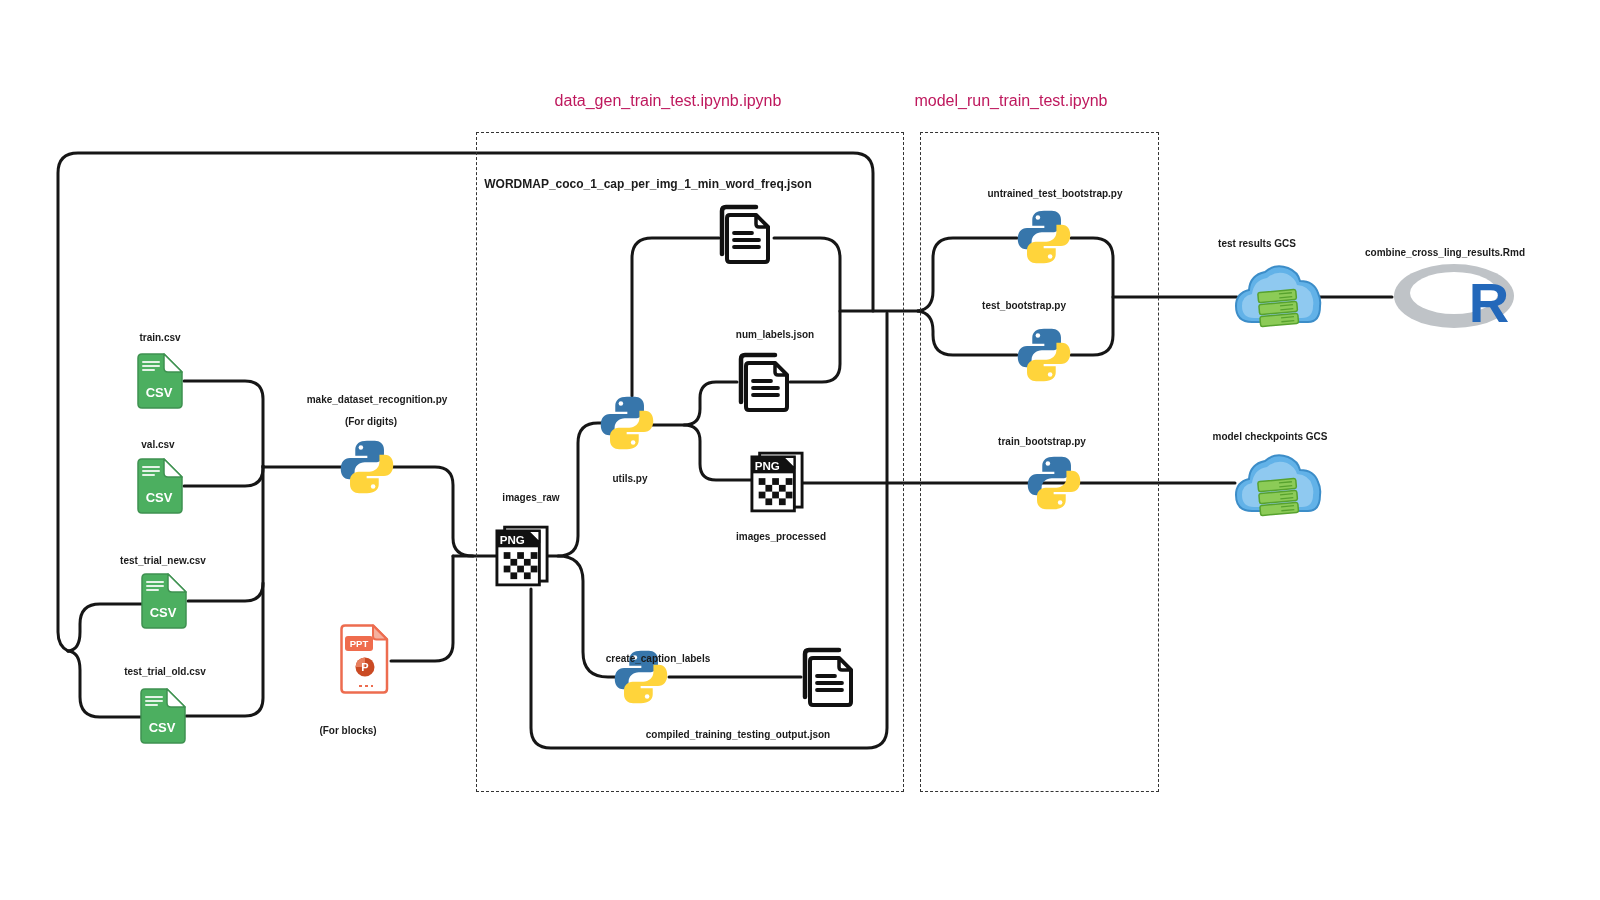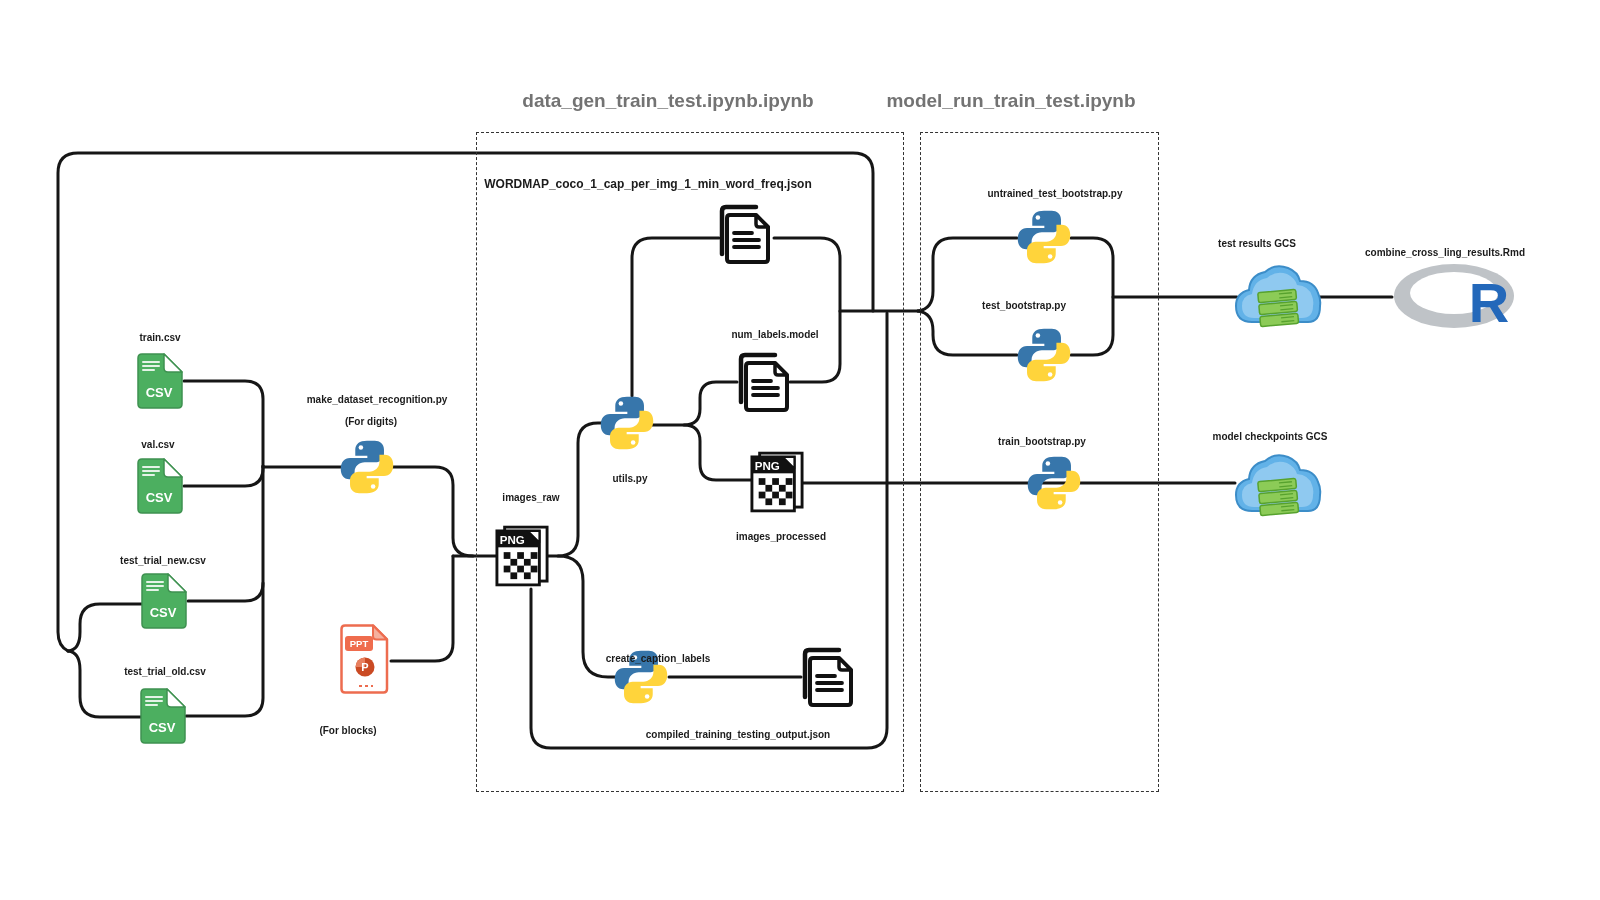--- a/index.html
+++ b/index.html
@@ -1,20 +1,20 @@
 <!DOCTYPE html>
 <html><head>
 <meta charset="utf-8">
 <style>
   html,body{margin:0;padding:0;background:#fff;font-family:"Liberation Sans",sans-serif;}
   .canvas{position:relative;width:1600px;height:900px;background:#ffffff;overflow:hidden;}
   .wires{position:absolute;left:0;top:0;width:1600px;height:900px;}
   .wires path{fill:none;stroke:#161616;stroke-width:3;stroke-linecap:round;stroke-linejoin:round;}
   .dashed-box{position:absolute;border:1.7px dashed #333;background:transparent;}
-  .title{position:absolute;transform:translate(-50%,-50%);font-size:19px;font-weight:bold;color:#737373;white-space:nowrap;}
+  .title{position:absolute;transform:translate(-50%,-50%);font-size:16px;font-weight:normal;color:#be185d;white-space:nowrap;}
   .lbl{position:absolute;transform:translate(-50%,-50%);font-size:10px;font-weight:bold;color:#1b1b1b;white-space:nowrap;}
   .lbl.small{font-size:12px;}
   .node{position:absolute;}
   .node svg{width:100%;height:100%;display:block;overflow:visible;}
   .hidden-defs{position:absolute;width:0;height:0;overflow:hidden;}
 </style>
 </head>
 <body>
 
 <div class="canvas">
@@ -248,21 +248,21 @@
   <div class="lbl" style="left:160px;top:337px;">train.csv</div>
   <div class="lbl" style="left:158px;top:444px;">val.csv</div>
   <div class="lbl" style="left:163px;top:560px;">test_trial_new.csv</div>
   <div class="lbl" style="left:165px;top:671px;">test_trial_old.csv</div>
   <div class="lbl" style="left:377px;top:399px;">make_dataset_recognition.py</div>
   <div class="lbl" style="left:371px;top:421px;">(For digits)</div>
   <div class="lbl" style="left:348px;top:718px;margin-top:12px;">(For blocks)</div>
   <div class="lbl" style="left:531px;top:497px;">images_raw</div>
   <div class="lbl" style="left:630px;top:478px;">utils.py</div>
   <div class="lbl small" style="left:648px;top:184px;">WORDMAP_coco_1_cap_per_img_1_min_word_freq.json</div>
-  <div class="lbl" style="left:775px;top:334px;">num_labels.model</div>
+  <div class="lbl" style="left:775px;top:334px;">num_labels.json</div>
   <div class="lbl" style="left:781px;top:536px;">images_processed</div>
   <div class="lbl" style="left:658px;top:658px;">create_caption_labels</div>
   <div class="lbl" style="left:738px;top:734px;">compiled_training_testing_output.json</div>
   <div class="lbl" style="left:1055px;top:193px;">untrained_test_bootstrap.py</div>
   <div class="lbl" style="left:1024px;top:305px;">test_bootstrap.py</div>
   <div class="lbl" style="left:1042px;top:441px;">train_bootstrap.py</div>
   <div class="lbl" style="left:1257px;top:243px;">test results GCS</div>
   <div class="lbl" style="left:1270px;top:436px;">model checkpoints GCS</div>
   <div class="lbl" style="left:1445px;top:252px;">combine_cross_ling_results.Rmd</div>
 

